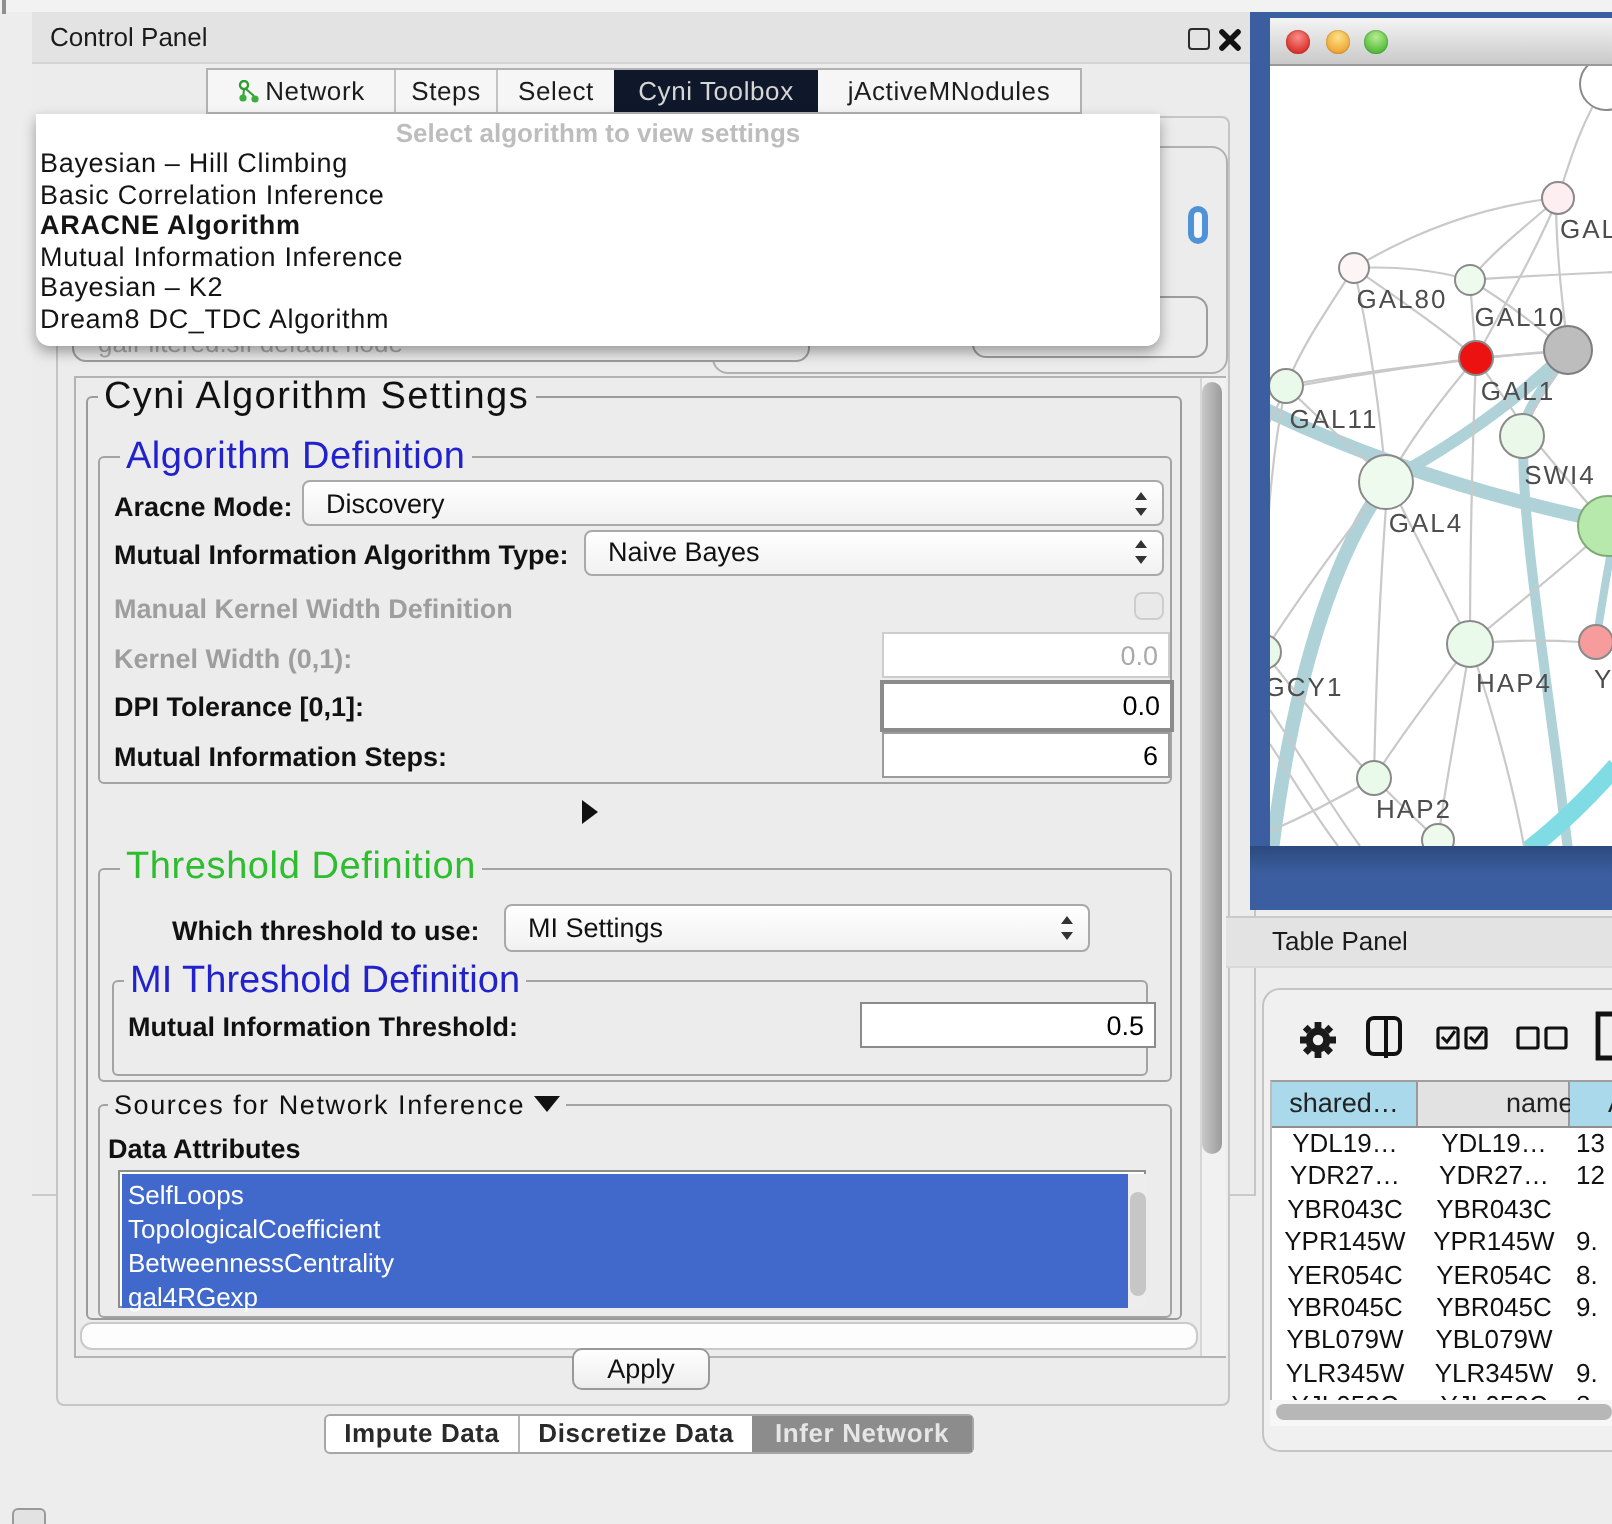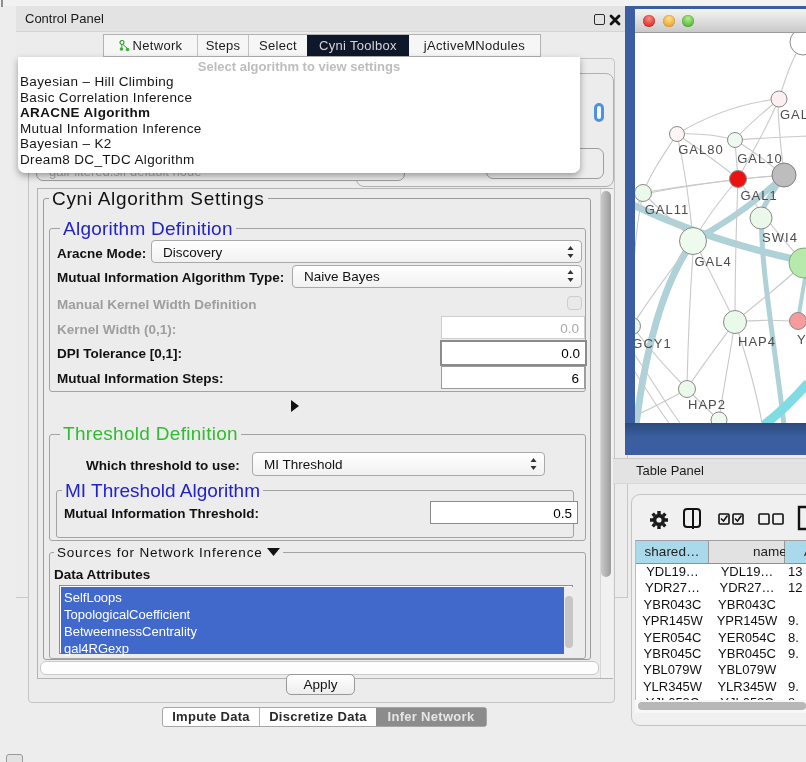--- a/index.html
+++ b/index.html
@@ -104,29 +104,29 @@
 
   <svg class="abs" style="left:274px;top:393px;" width="10" height="14" viewBox="0 0 10 14">
       <path d="M1 1 L9 7 L1 13 Z" fill="#111"></path>
     </svg>
 
   <div class="grp" style="left:33px;top:428px;width:535px;height:105px;"></div>
   <div class="leg" style="left:44px;top:421px;color:#2ebd2e;letter-spacing:0.3px;">Threshold Definition</div>
 
   <div class="lbl abs" style="left:70px;top:452px;">Which threshold to use:</div>
   <div class="combo" style="left:236px;top:446px;width:291px;height:22px;">
-    <span class="tx">MI Threshold</span>
+    <span class="tx">MI Settings</span>
     <svg class="ar" viewBox="0 0 7 12">
         <path d="M3.5 0 L6.5 4 L0.5 4 Z" fill="#333"></path>
         <path d="M3.5 12 L6.5 8 L0.5 8 Z" fill="#333"></path>
       </svg>
   </div>
 
   <div class="grp" style="left:40px;top:484px;width:516px;height:46px;"></div>
-  <div class="leg" style="left:46px;top:478px;color:#2222cc;">MI Threshold Algorithm</div>
+  <div class="leg" style="left:46px;top:478px;color:#2222cc;">MI Threshold Definition</div>
   <div class="lbl abs" style="left:48px;top:500px;">Mutual Information Threshold:</div>
   <div class="fld" style="left:414px;top:495px;width:146px;height:21px;border:1.5px solid #8b8b8b;">
       <span>0.5</span>
     </div>
 
   <div class="grp" style="left:33px;top:546px;width:535px;height:105px;"></div>
   <div class="leg" style="left:38px;top:540px;color:#111;font-size:13.5px;letter-spacing:0.8px;">Sources for Network Inference <svg width="13" height="8" viewBox="0 0 13 8" style="vertical-align:1px;">
         <path d="M0 0 L13 0 L6.5 8 Z" fill="#111"></path>
       </svg></div>
   <div class="lbl abs" style="left:38px;top:561px;">Data Attributes</div>

